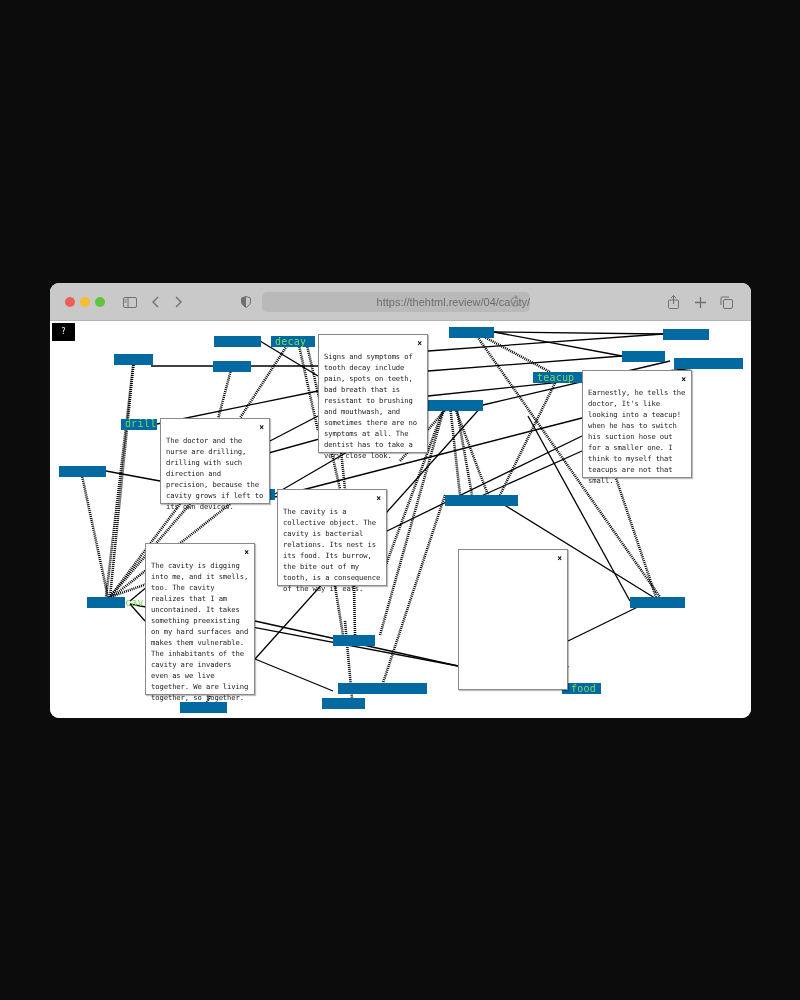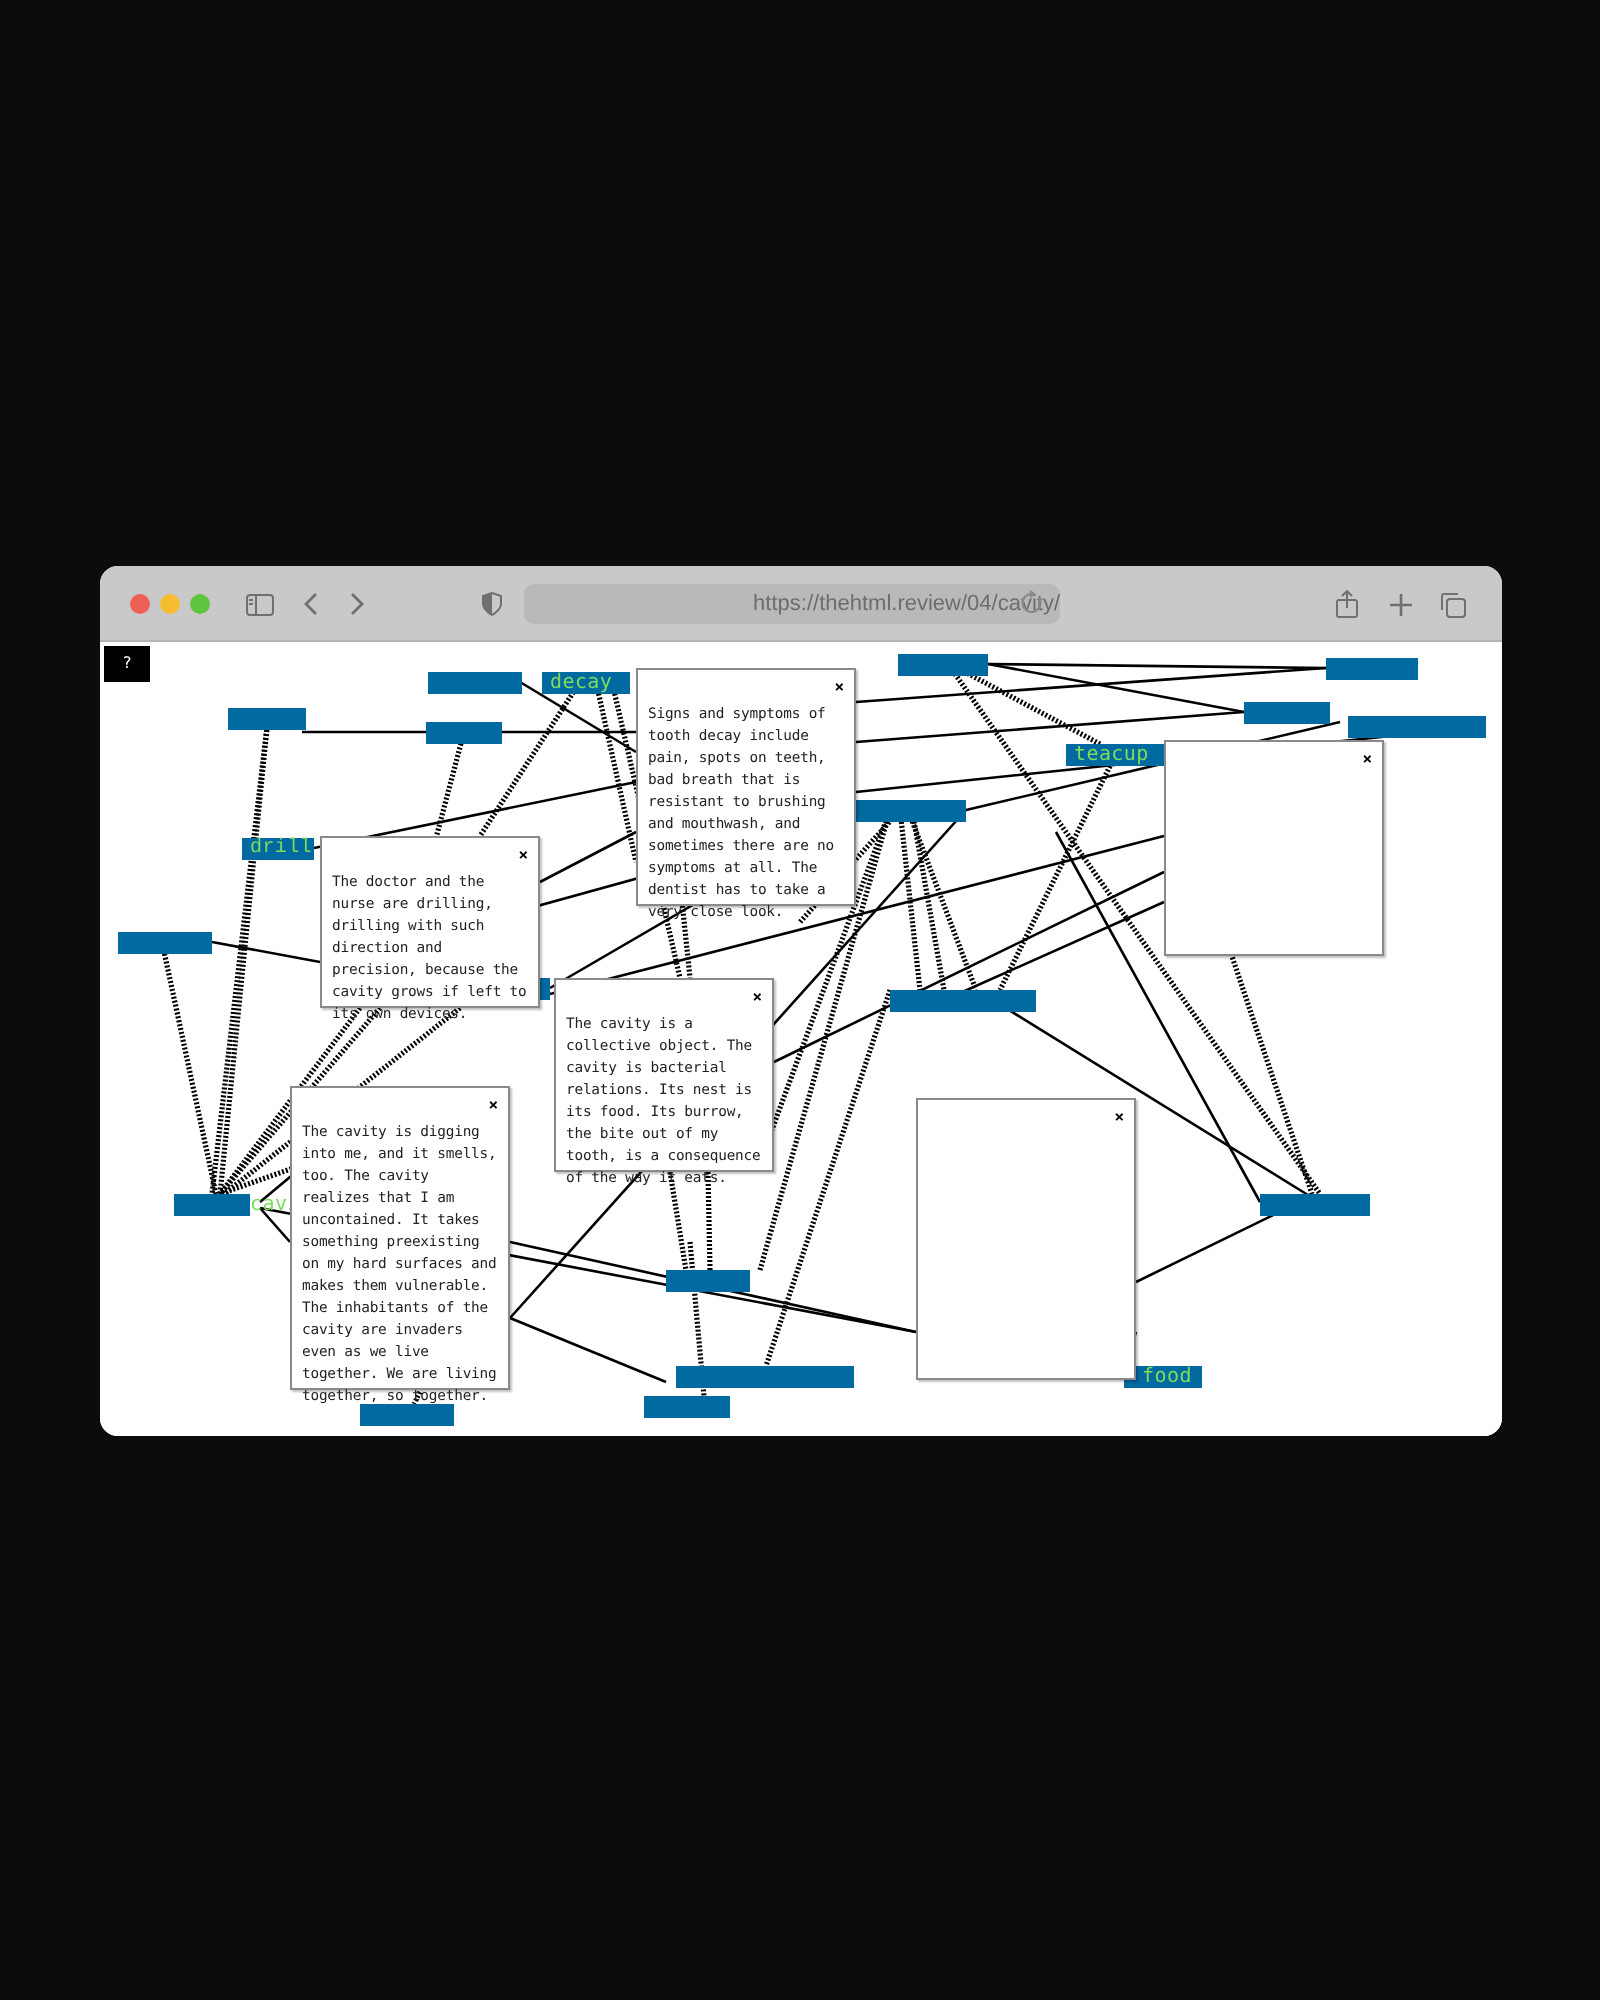--- a/index.html
+++ b/index.html
@@ -189,20 +189,21 @@
         <div class="node" style="left: 272px; top: 377px; width: 43px;"></div>
         <div class="node" style="left: 130px; top: 381px; width: 47px;"></div>
       </div>
     <div id="cards">
         <div class="card" style="left: 268px; top: 13px; width: 110px; height: 119px;">
           <span class="close">×</span>
           <div>Signs and symptoms of tooth decay include pain, spots on teeth, bad breath that is resistant to brushing and mouthwash, and sometimes there are no symptoms at all. The dentist has to take a very close look.</div>
         </div>
         <div class="card" style="left: 532px; top: 49px; width: 110px; height: 108px;">
           <span class="close">×</span>
+          <div>Earnestly, he tells the doctor, It's like looking into a teacup! when he has to switch his suction hose out for a smaller one. I think to myself that teacups are not that small.</div>
         </div>
         <div class="card" style="left: 110px; top: 97px; width: 110px; height: 86px;">
           <span class="close">×</span>
           <div>The doctor and the nurse are drilling, drilling with such direction and precision, because the cavity grows if left to its own devices.</div>
         </div>
         <div class="card" style="left: 227px; top: 168px; width: 110px; height: 97px;">
           <span class="close">×</span>
           <div>The cavity is a collective object. The cavity is bacterial relations. Its nest is its food. Its burrow, the bite out of my tooth, is a consequence of the way it eats.</div>
         </div>
         <div class="card" style="left: 95px; top: 222px; width: 110px; height: 152px;">

